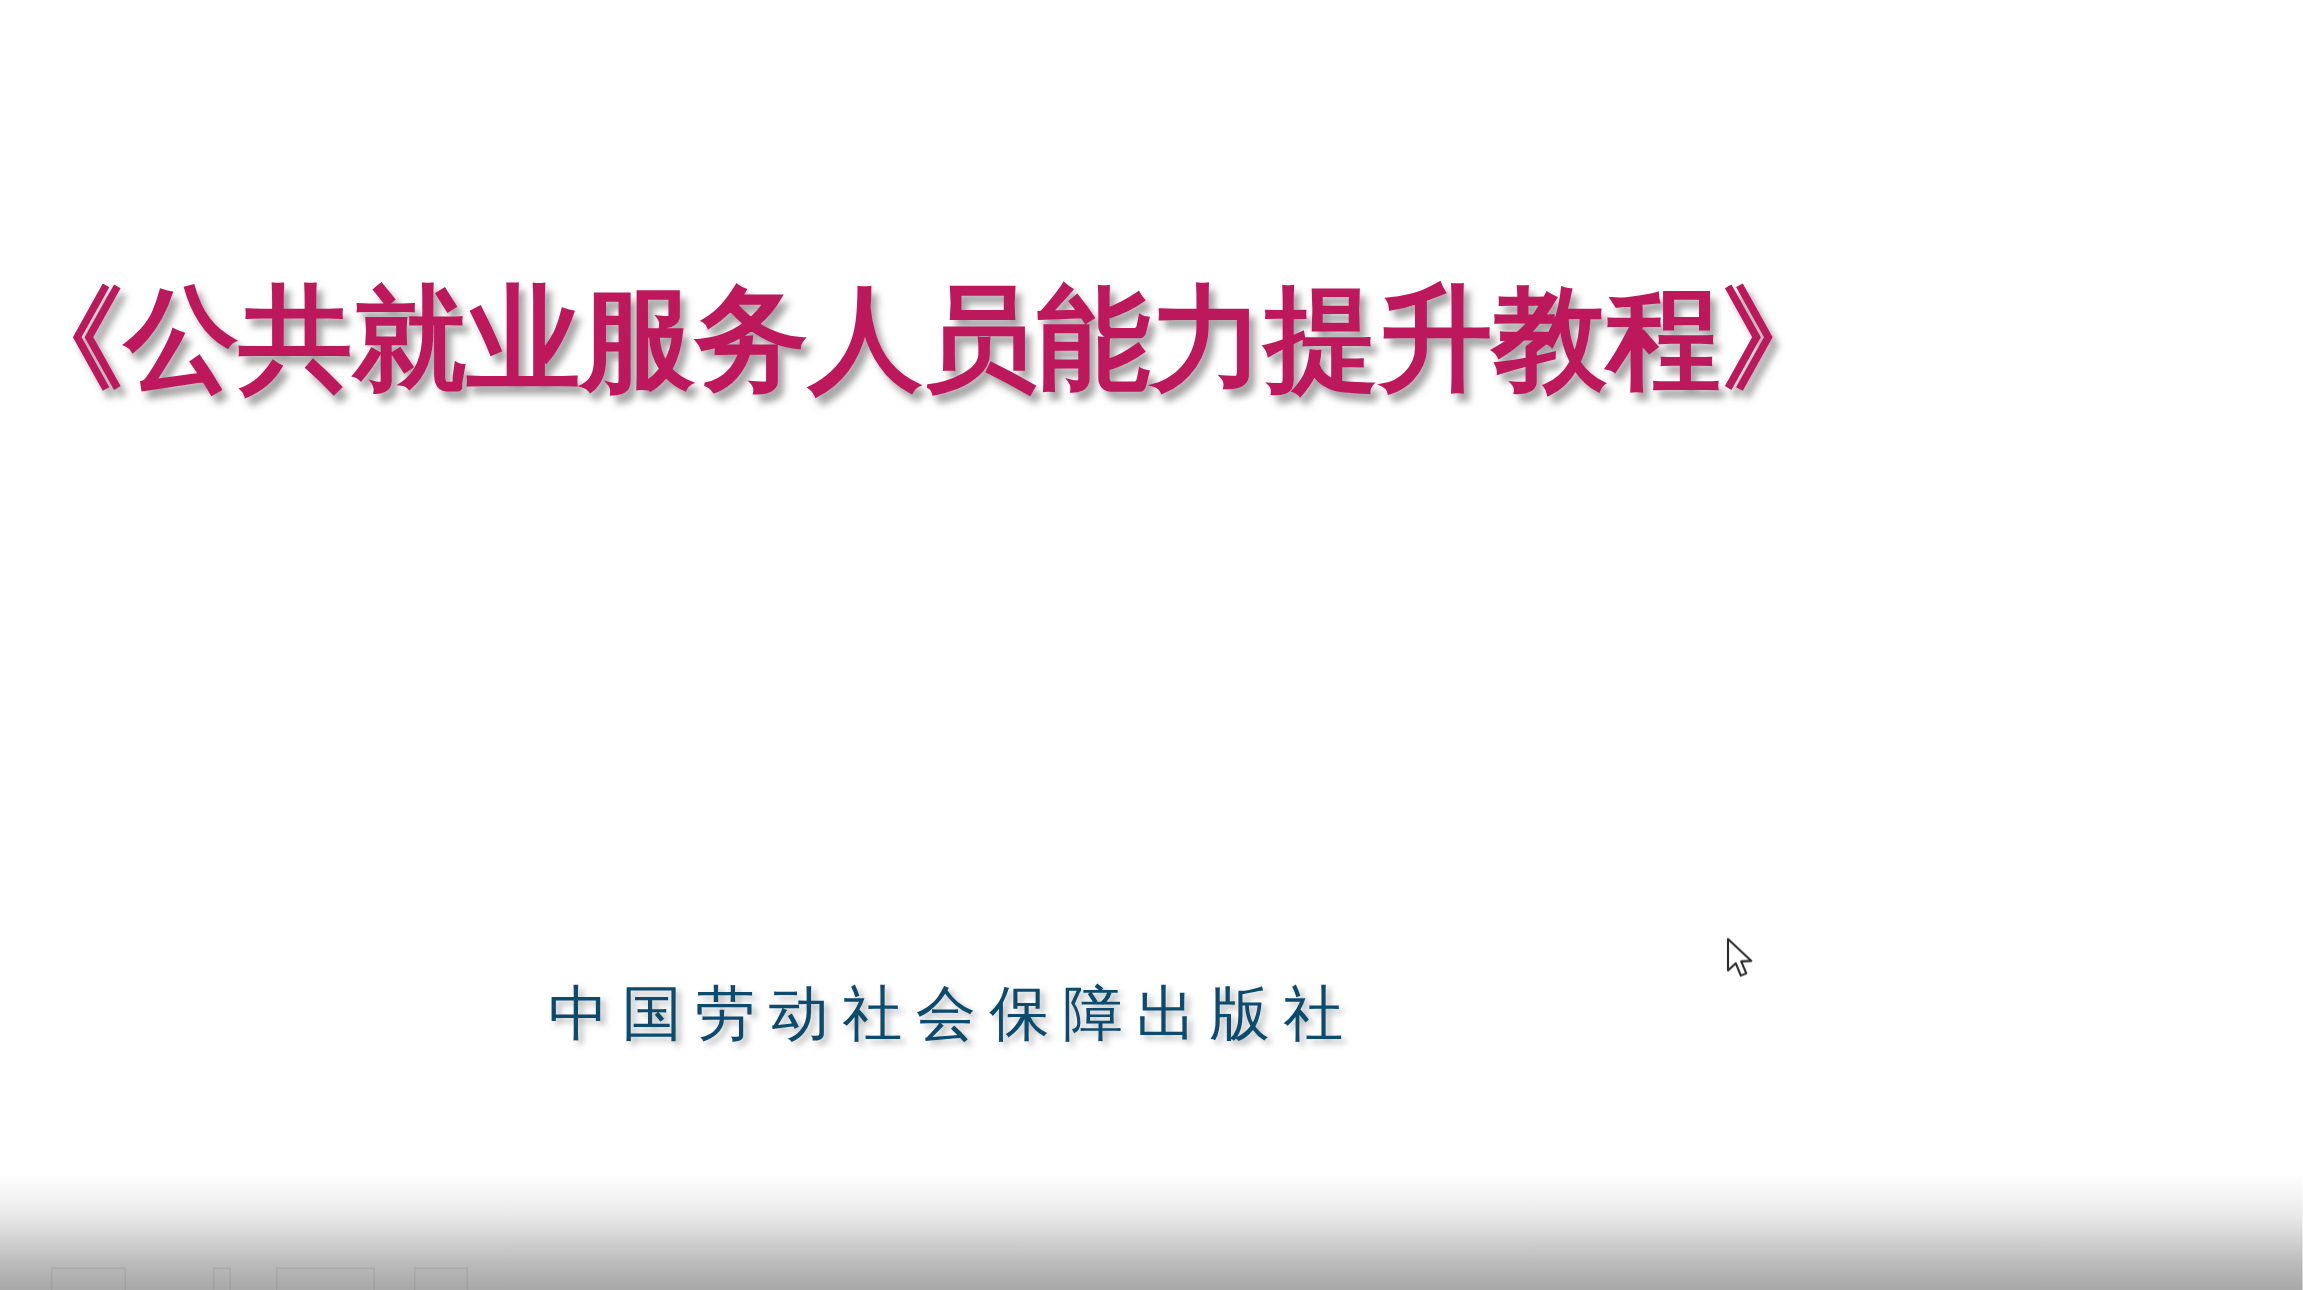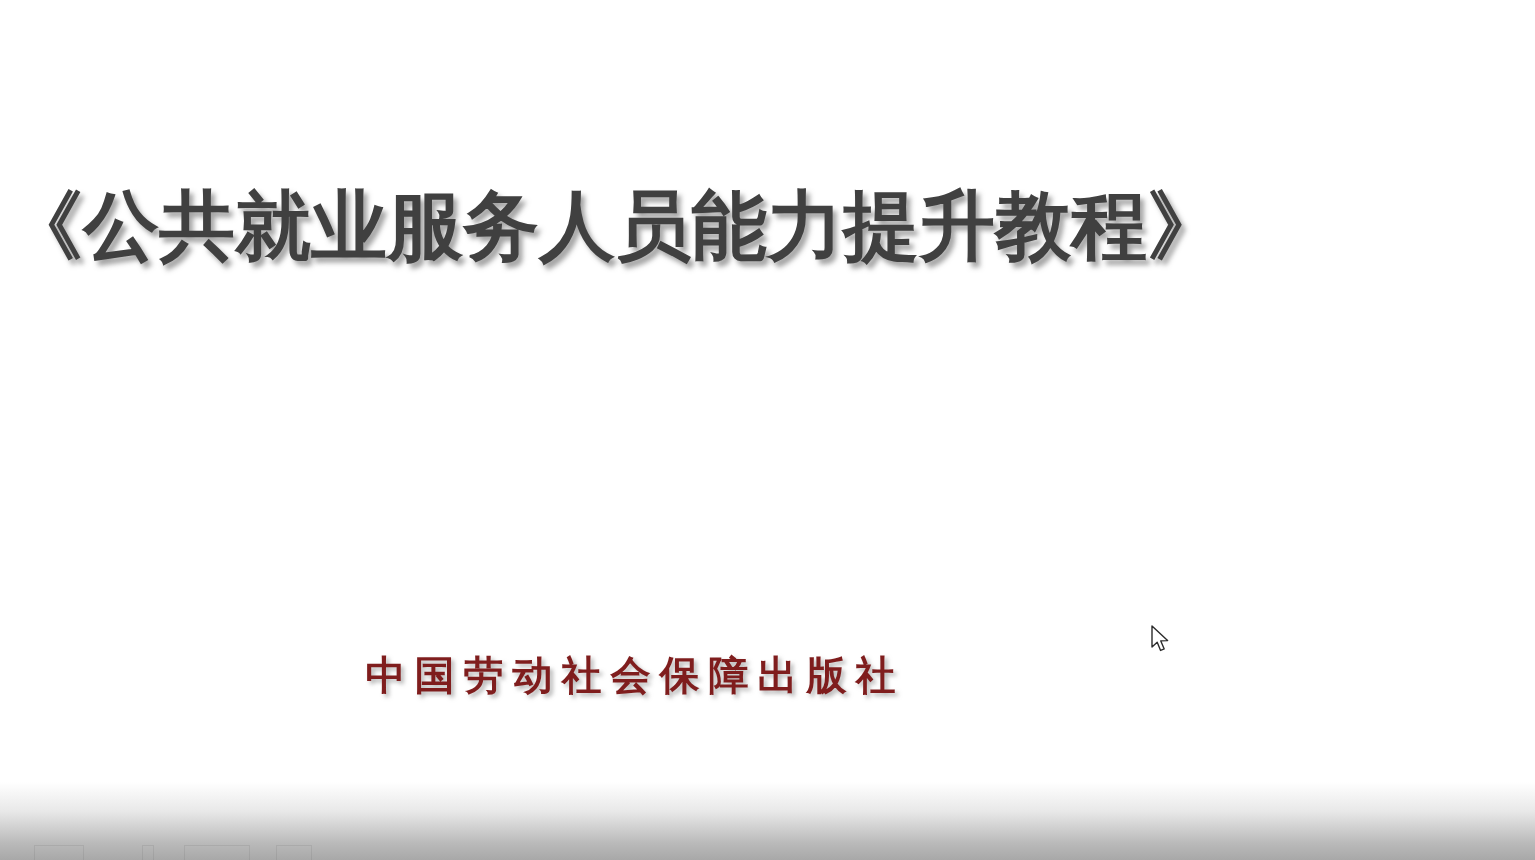--- a/index.html
+++ b/index.html
@@ -39,39 +39,39 @@
     left: 0;
     top: 188px;
     width: 1230px;
     text-align: center;
   }
   #slide-title {
     font-family: "DejaVu Sans", "Liberation Sans", sans-serif;
     font-size: 76px;
     font-weight: 700;
     line-height: 1.0;
-    color: #404040;
+    color: #be185d;
     letter-spacing: 0px;
     white-space: nowrap;
     text-shadow: 4px 5px 5px rgba(90,90,90,0.55);
   }
 
   
   #subtitle-block {
     position: absolute;
     left: 0;
     top: 648px;
     width: 1270px;
     text-align: center;
   }
   #slide-subtitle {
     font-family: "DejaVu Sans", "Liberation Sans", sans-serif;
     font-size: 40px;
-    font-weight: 700;
-    color: #7f1d1d;
+    font-weight: 400;
+    color: #0c4a6e;
     letter-spacing: 9px;
     white-space: nowrap;
     text-shadow: 3px 3px 4px rgba(120,120,120,0.55);
   }
 
   
   #bottom-band {
     position: absolute;
     left: 0;
     bottom: 0;

